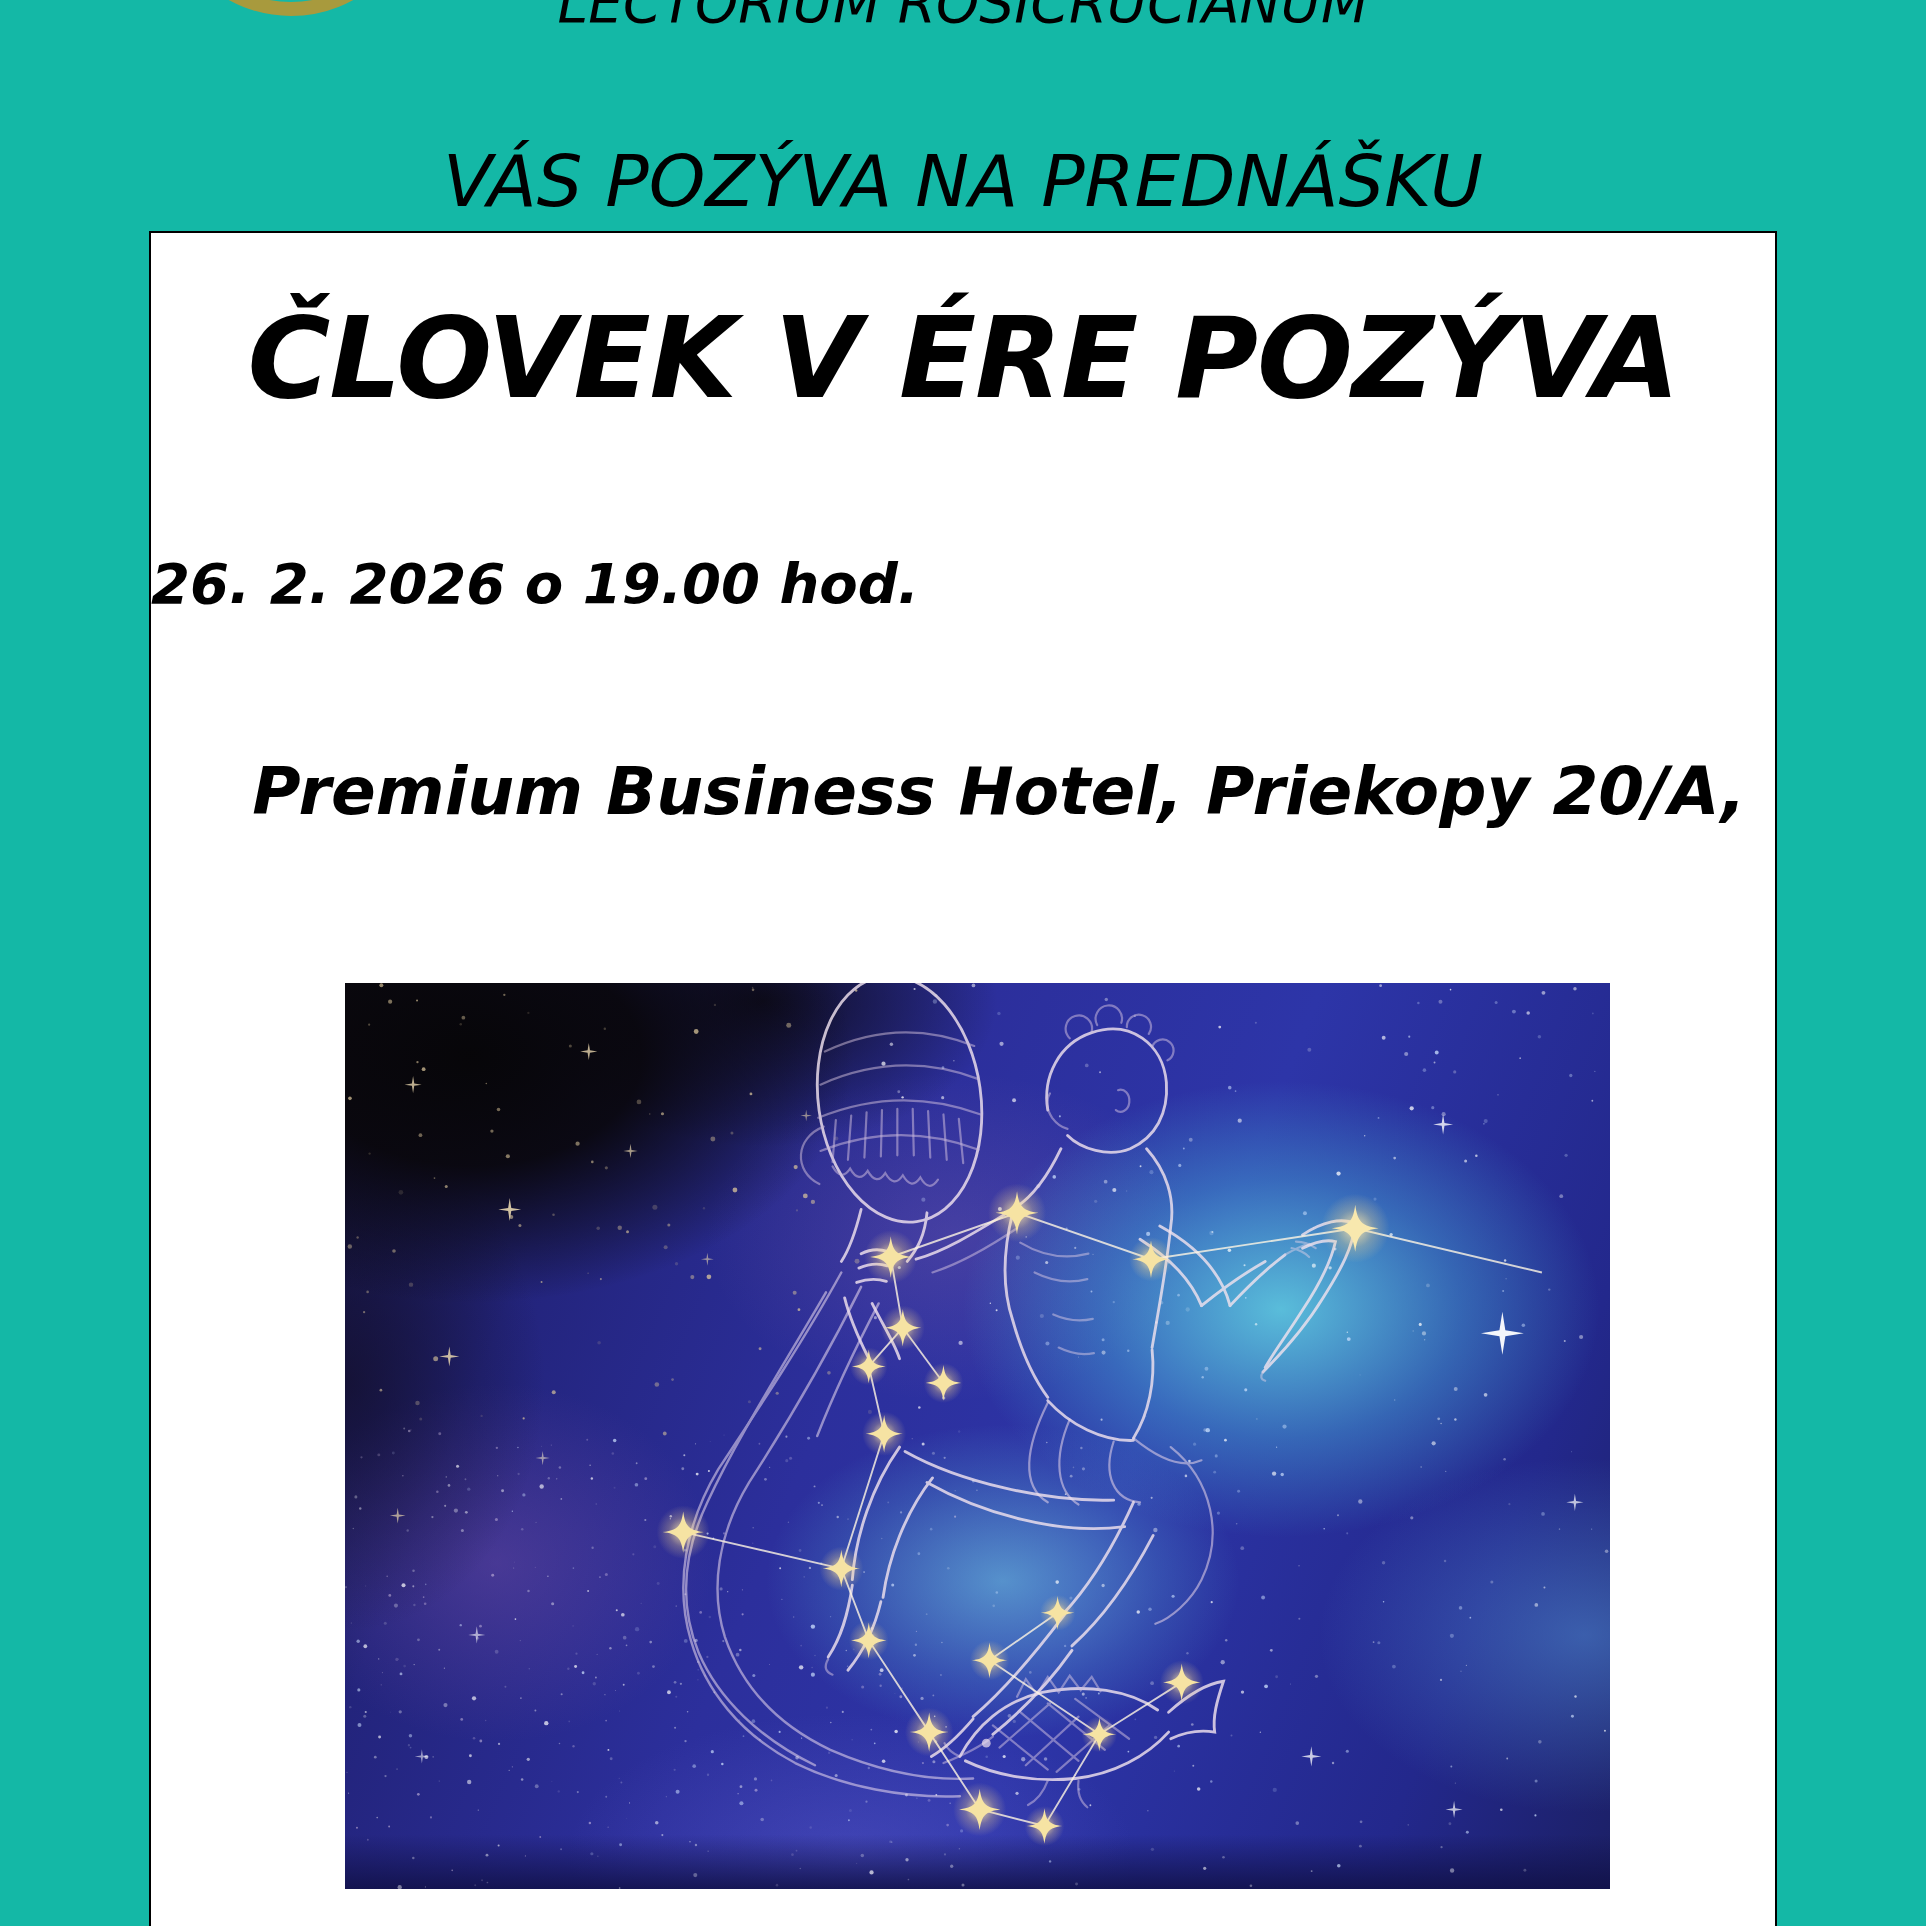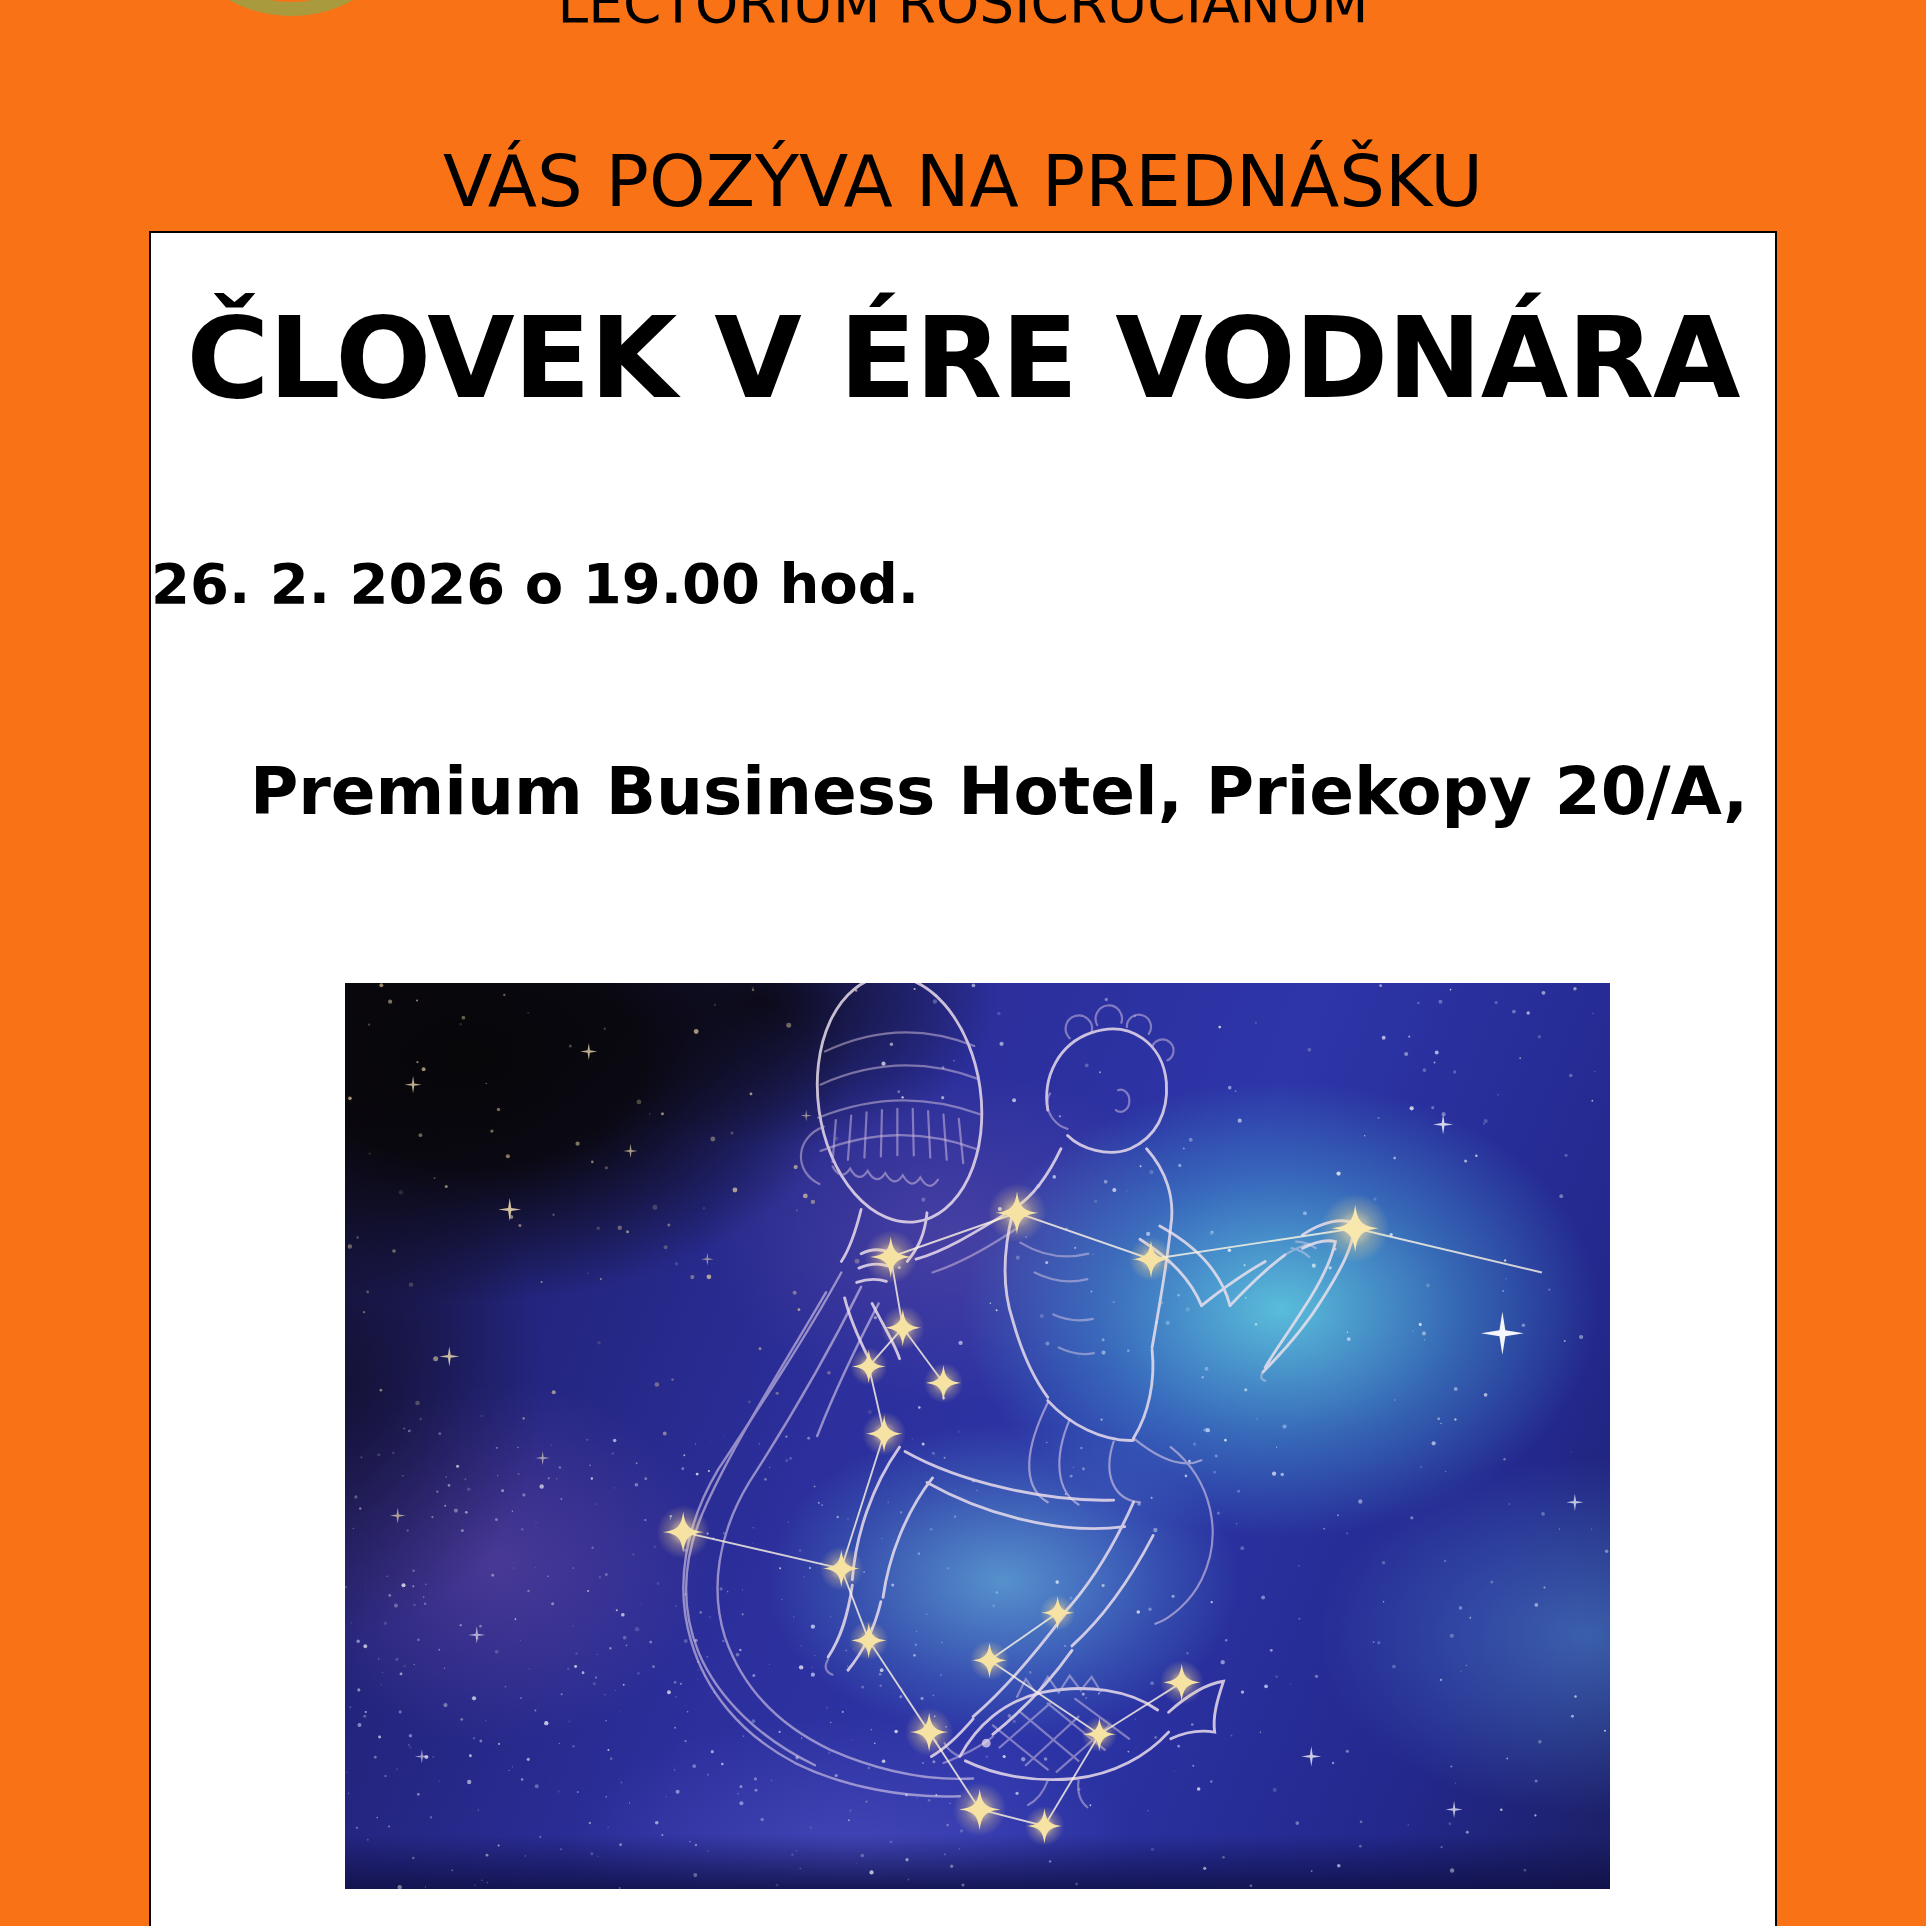--- a/index.html
+++ b/index.html
@@ -5,23 +5,24 @@
   html, body {
     margin: 0;
     padding: 0;
     background: #ffffff;
     font-family: "DejaVu Sans", "Liberation Sans", sans-serif;
   }
   .page {
     position: relative;
     width: 1926px;
     height: 1926px;
-    background: #f97316;
+    background: #14b8a6;
     overflow: hidden;
     color: #000000;
+    font-style: italic;
   }
   
   .logo-ring {
     position: absolute;
     left: 162px;
     top: -242px;
     width: 258px;
     height: 258px;
     box-sizing: border-box;
     border: 14.3px solid #a89a3d;
@@ -127,21 +128,21 @@
 <div class="page">
 
   <div class="logo-ring"></div>
 
   <div class="org-name">LECTORIUM ROSICRUCIANUM</div>
 
   <div class="invite-line">VÁS POZÝVA NA PREDNÁŠKU</div>
 
   <div class="event-box">
 
-    <div class="event-title">ČLOVEK V ÉRE VODNÁRA</div>
+    <div class="event-title">ČLOVEK V ÉRE POZÝVA</div>
 
     <div class="event-datetime">26. 2. 2026 o 19.00 hod.</div>
 
     <div class="event-venue">
       <span>Premium Business Hotel, Priekopy 20/A,</span><br>
     </div>
 
     <div class="artwork">
       <svg viewBox="0 0 1152 820" preserveAspectRatio="none" xmlns="http://www.w3.org/2000/svg">
         <defs>

